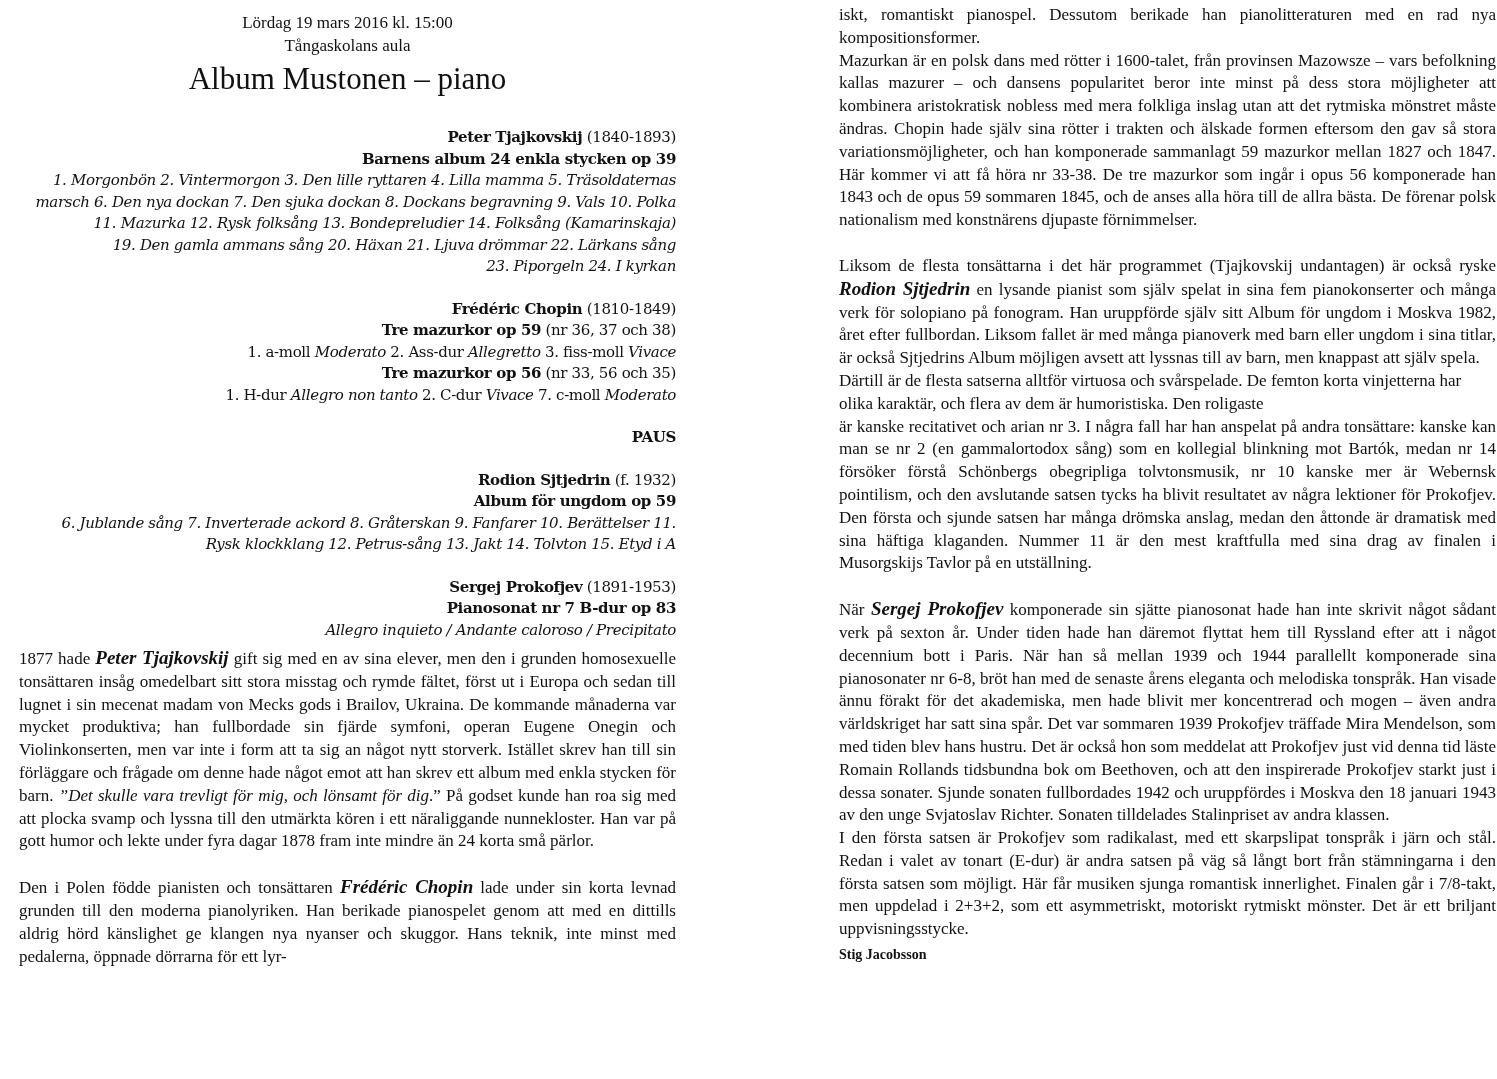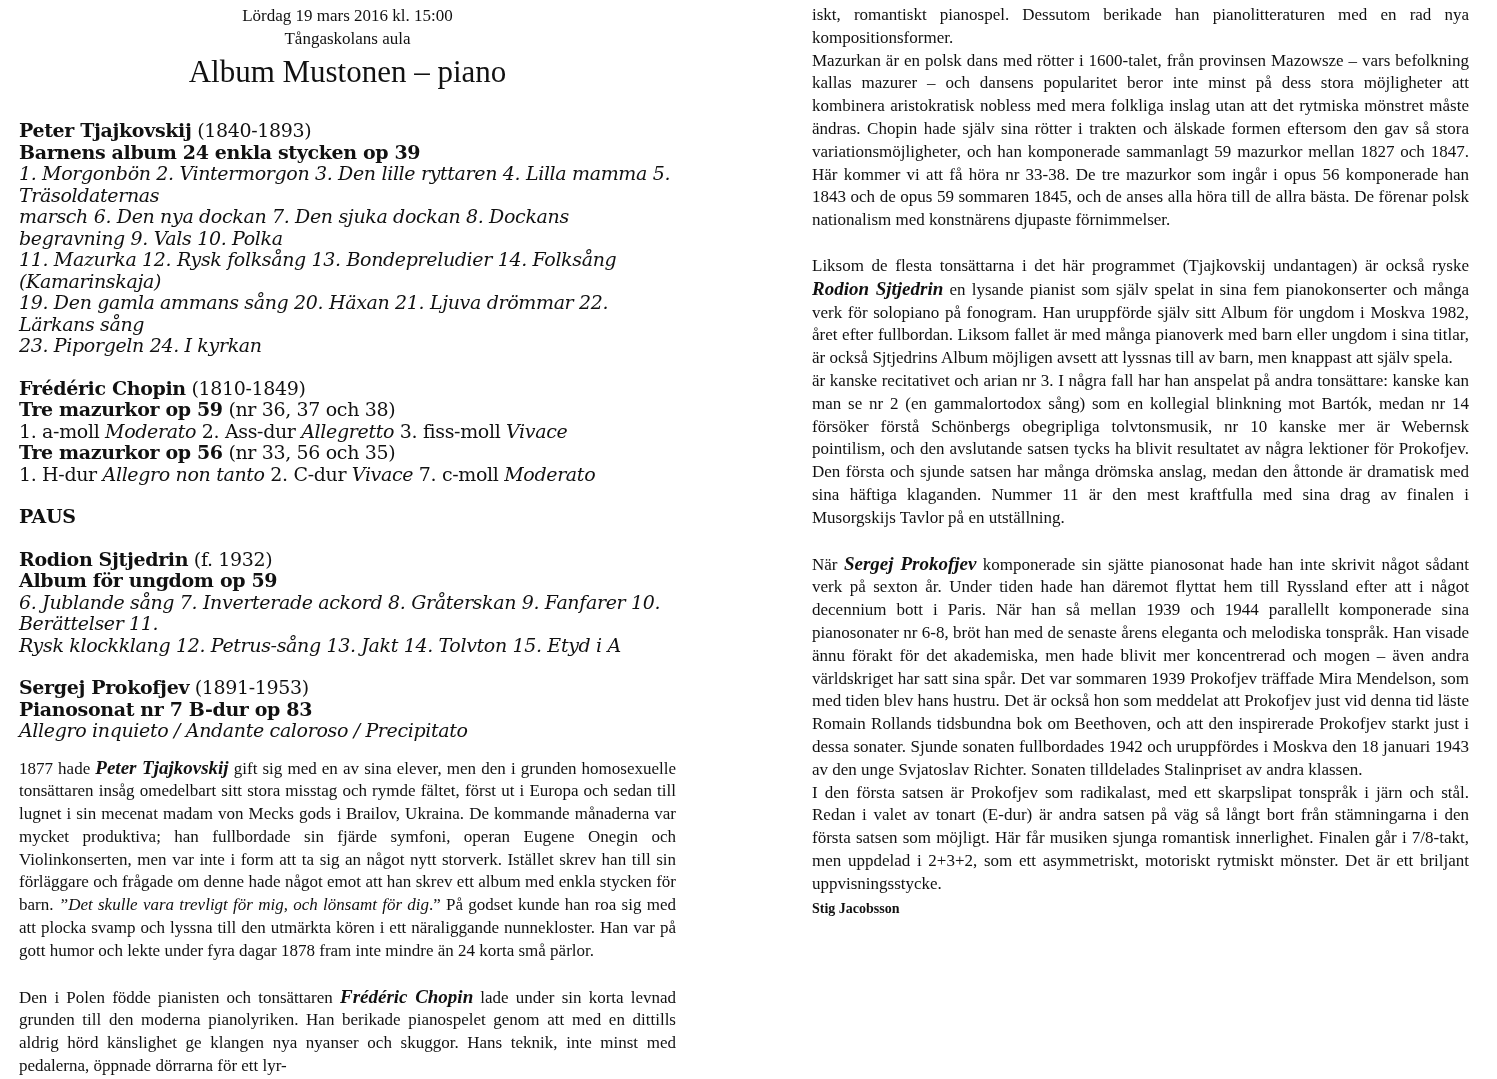--- a/index.html
+++ b/index.html
@@ -1,36 +1,36 @@
 <!DOCTYPE html>
 <html><head>
 <meta charset="utf-8">
 <style>
   html, body { margin: 0; padding: 0; background: #ffffff; }
   body { width: 1497px; height: 1079px; position: relative; overflow: hidden; color: #111; }
   .col { position: absolute; top: 0; }
   #left { left: 19px; width: 657px; }
-  #right { left: 812px; width: 657px; }
+  #right { left: 839px; width: 657px; }
   .hdr-line { font-family: "Liberation Serif", serif; font-size: 17px; line-height: 23px; text-align: center; }
   .main-title { font-family: "Liberation Serif", serif; font-size: 31px; line-height: 40px; text-align: center; margin-top: 2px; }
-  .prog { font-family: "DejaVu Serif", serif; font-size: 19px; line-height: 21.5px; text-align: left; letter-spacing: -0.35px; }
+  .prog { font-family: "DejaVu Serif", serif; font-size: 15px; line-height: 21.5px; text-align: right; letter-spacing: -0.35px; }
   .prog b { font-weight: bold; }
   .prog .it { font-style: italic; }
   .block { margin-top: 21px; }
   .body-text { font-family: "Liberation Serif", serif; font-size: 17px; line-height: 22.8px; text-align: justify; }
   .body-text p { margin: 0; }
   .body-text .gap { height: 23px; }
   .name-em { font-weight: bold; font-style: italic; font-size: 19px; }
   .sig { font-family: "Liberation Serif", serif; font-weight: bold; font-size: 14px; margin-top: 6px; }
 </style>
 </head>
 <body>
 
 <div id="left" class="col">
-  <div style="padding-top:4px;">
+  <div style="padding-top:11px;">
     <div class="hdr-line">Lördag 19 mars 2016 kl. 15:00</div>
     <div class="hdr-line">Tångaskolans aula</div>
     <div class="main-title">Album Mustonen – piano</div>
   </div>
 
   <div class="prog block" style="margin-top:28px;">
     <div><b>Peter Tjajkovskij</b> <span>(1840-1893)</span></div>
     <div><b>Barnens album 24 enkla stycken op 39</b></div>
     <div class="it">1. Morgonbön 2. Vintermorgon 3. Den lille ryttaren 4. Lilla mamma 5. Träsoldaternas</div>
     <div class="it">marsch 6. Den nya dockan 7. Den sjuka dockan 8. Dockans begravning 9. Vals 10. Polka</div>
@@ -57,32 +57,33 @@
     <div class="it">6. Jublande sång 7. Inverterade ackord 8. Gråterskan 9. Fanfarer 10. Berättelser 11.</div>
     <div class="it">Rysk klockklang 12. Petrus-sång 13. Jakt 14. Tolvton 15. Etyd i A</div>
   </div>
 
   <div class="prog block">
     <div><b>Sergej Prokofjev</b> <span>(1891-1953)</span></div>
     <div><b>Pianosonat nr 7 B-dur op 83</b></div>
     <div class="it">Allegro inquieto / Andante caloroso / Precipitato</div>
   </div>
 
-  <div class="body-text" style="margin-top:15px;">
+  <div class="body-text" style="margin-top:6px;">
     <p><span>1877 hade </span><span class="name-em">Peter Tjajkovskij</span><span> gift sig med en av sina elever, men den i grunden homosexuelle tonsättaren insåg omedelbart sitt stora misstag och rymde fältet, först ut i Europa och sedan till lugnet i sin mecenat madam von Mecks gods i Brailov, Ukraina. De kommande månaderna var mycket produktiva; han fullbordade sin fjärde symfoni, operan Eugene Onegin och Violinkonserten, men var inte i form att ta sig an något nytt storverk. Istället skrev han till sin förläggare och frågade om denne hade något emot att han skrev ett album med enkla stycken för barn. </span><i>”Det skulle vara trevligt för mig, och lönsamt för dig</i><span>.” På godset kunde han roa sig med att plocka svamp och lyssna till den utmärkta kören i ett näraliggande nunnekloster. Han var på gott humor och lekte under fyra dagar 1878 fram inte mindre än 24 korta små pärlor.</span></p>
     <div class="gap"></div>
     <p><span>Den i Polen födde pianisten och tonsättaren </span><span class="name-em">Frédéric Chopin</span><span> lade under sin korta levnad grunden till den moderna pianolyriken. Han berikade pianospelet genom att med en dittills aldrig hörd känslighet ge klangen nya nyanser och skuggor. Hans teknik, inte minst med pedalerna, öppnade dörrarna för ett lyr-</span></p>
   </div>
 </div>
 
 <div id="right" class="col">
   <div class="body-text" style="margin-top:4px;">
     <p>iskt, romantiskt pianospel. Dessutom berikade han pianolitteraturen med en rad nya kompositionsformer.</p>
     <p>Mazurkan är en polsk dans med rötter i 1600-talet, från provinsen Mazowsze – vars befolkning kallas mazurer – och dansens popularitet beror inte minst på dess stora möjligheter att kombinera aristokratisk nobless med mera folkliga inslag utan att det rytmiska mönstret måste ändras. Chopin hade själv sina rötter i trakten och älskade formen eftersom den gav så stora variationsmöjligheter, och han komponerade sammanlagt 59 mazurkor mellan 1827 och 1847. Här kommer vi att få höra nr 33-38. De tre mazurkor som ingår i opus 56 komponerade han 1843 och de opus 59 sommaren 1845, och de anses alla höra till de allra bästa. De förenar polsk nationalism med konstnärens djupaste förnimmelser.</p>
     <div class="gap"></div>
     <p><span>Liksom de flesta tonsättarna i det här programmet (Tjajkovskij undantagen) är också ryske </span><span class="name-em">Rodion Sjtjedrin</span><span> en lysande pianist som själv spelat in sina fem pianokonserter och många verk för solopiano på fonogram. Han uruppförde själv sitt Album för ungdom i Moskva 1982, året efter fullbordan. Liksom fallet är med många pianoverk med barn eller ungdom i sina titlar, är också Sjtjedrins Album möjligen avsett att lyssnas till av barn, men knappast att själv spela.</span></p>
+    <p style="text-align:left;">Därtill är de flesta satserna alltför virtuosa och svårspelade. De femton korta vinjetterna har olika karaktär, och flera av dem är humoristiska. Den roligaste</p>
     <p>är kanske recitativet och arian nr 3. I några fall har han anspelat på andra tonsättare: kanske kan man se nr 2 (en gammalortodox sång) som en kollegial blinkning mot Bartók, medan nr 14 försöker förstå Schönbergs obegripliga tolvtonsmusik, nr 10 kanske mer är Webernsk pointilism, och den avslutande satsen tycks ha blivit resultatet av några lektioner för Prokofjev. Den första och sjunde satsen har många drömska anslag, medan den åttonde är dramatisk med sina häftiga klaganden. Nummer 11 är den mest kraftfulla med sina drag av finalen i Musorgskijs Tavlor på en utställning.</p>
     <div class="gap"></div>
     <p><span>När </span><span class="name-em">Sergej Prokofjev</span><span> komponerade sin sjätte pianosonat hade han inte skrivit något sådant verk på sexton år. Under tiden hade han däremot flyttat hem till Ryssland efter att i något decennium bott i Paris. När han så mellan 1939 och 1944 parallellt komponerade sina pianosonater nr 6-8, bröt han med de senaste årens eleganta och melodiska tonspråk. Han visade ännu förakt för det akademiska, men hade blivit mer koncentrerad och mogen – även andra världskriget har satt sina spår. Det var sommaren 1939 Prokofjev träffade Mira Mendelson, som med tiden blev hans hustru. Det är också hon som meddelat att Prokofjev just vid denna tid läste Romain Rollands tidsbundna bok om Beethoven, och att den inspirerade Prokofjev starkt just i dessa sonater. Sjunde sonaten fullbordades 1942 och uruppfördes i Moskva den 18 januari 1943 av den unge Svjatoslav Richter. Sonaten tilldelades Stalinpriset av andra klassen.</span></p>
     <p>I den första satsen är Prokofjev som radikalast, med ett skarpslipat tonspråk i järn och stål. Redan i valet av tonart (E-dur) är andra satsen på väg så långt bort från stämningarna i den första satsen som möjligt.  Här får musiken sjunga romantisk innerlighet. Finalen går i 7/8-takt, men uppdelad i 2+3+2, som ett asymmetriskt, motoriskt rytmiskt mönster. Det är ett briljant uppvisningsstycke.</p>
   </div>
   <div class="sig">Stig Jacobsson</div>
 </div>
 
 </body></html>

